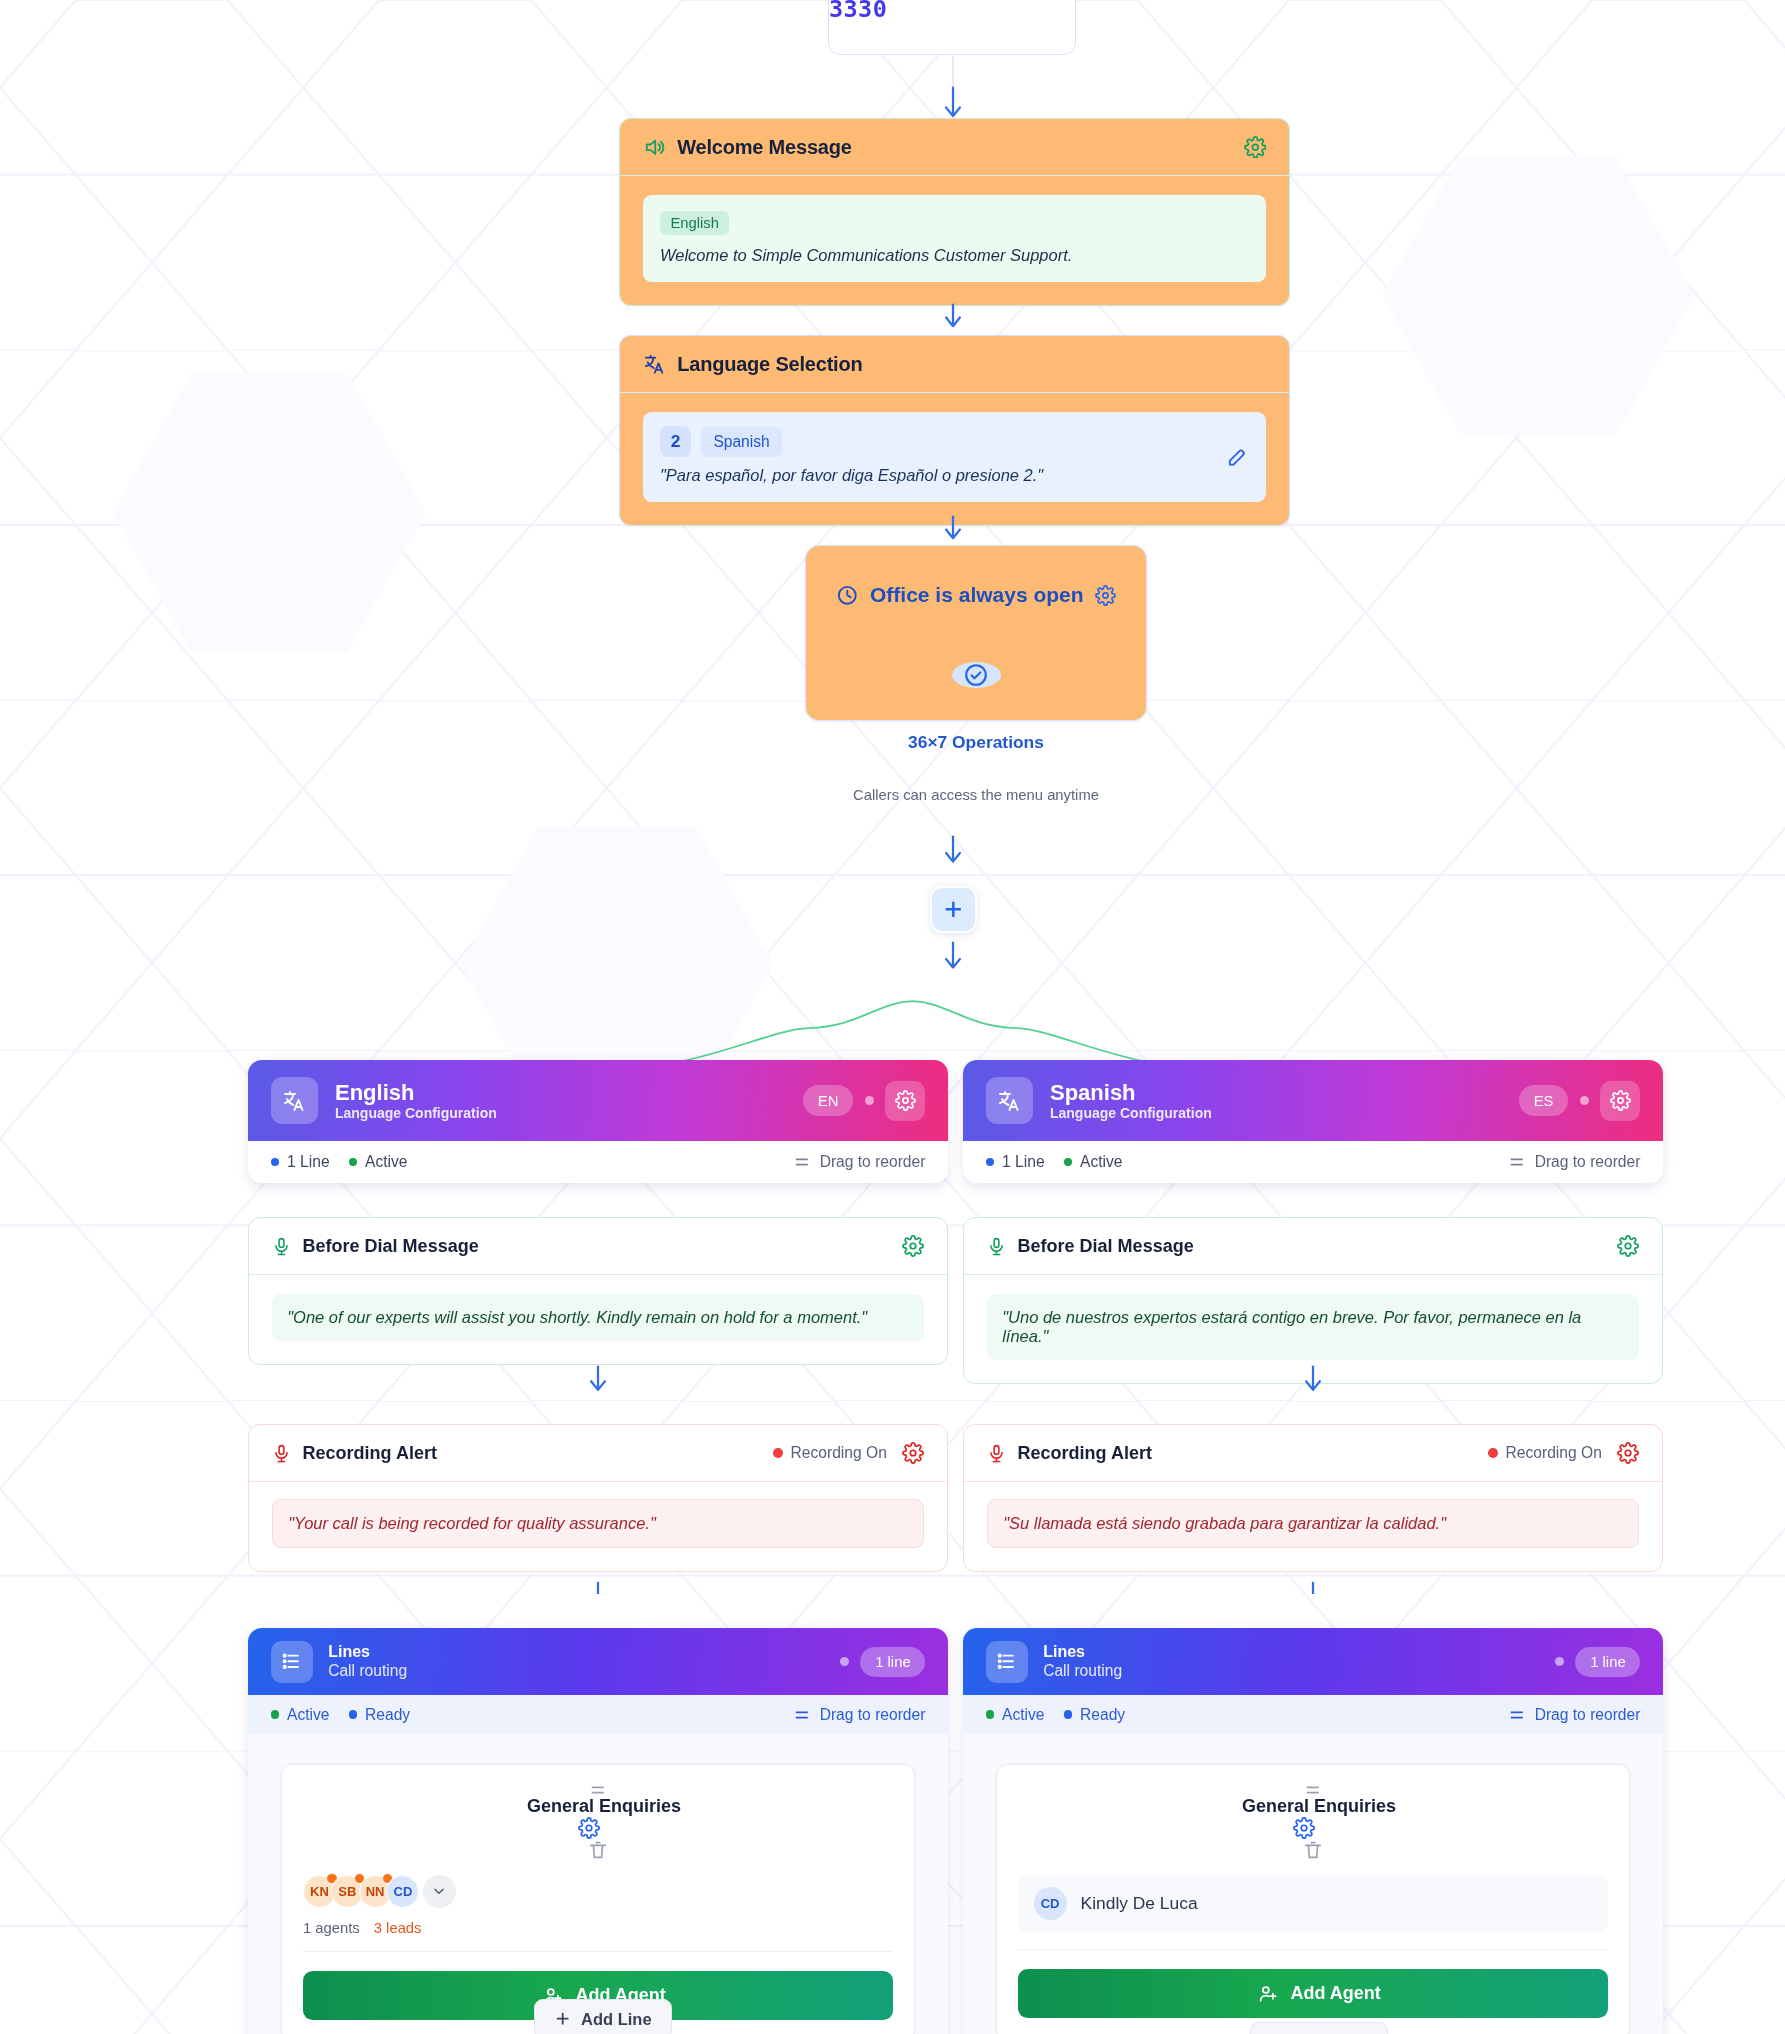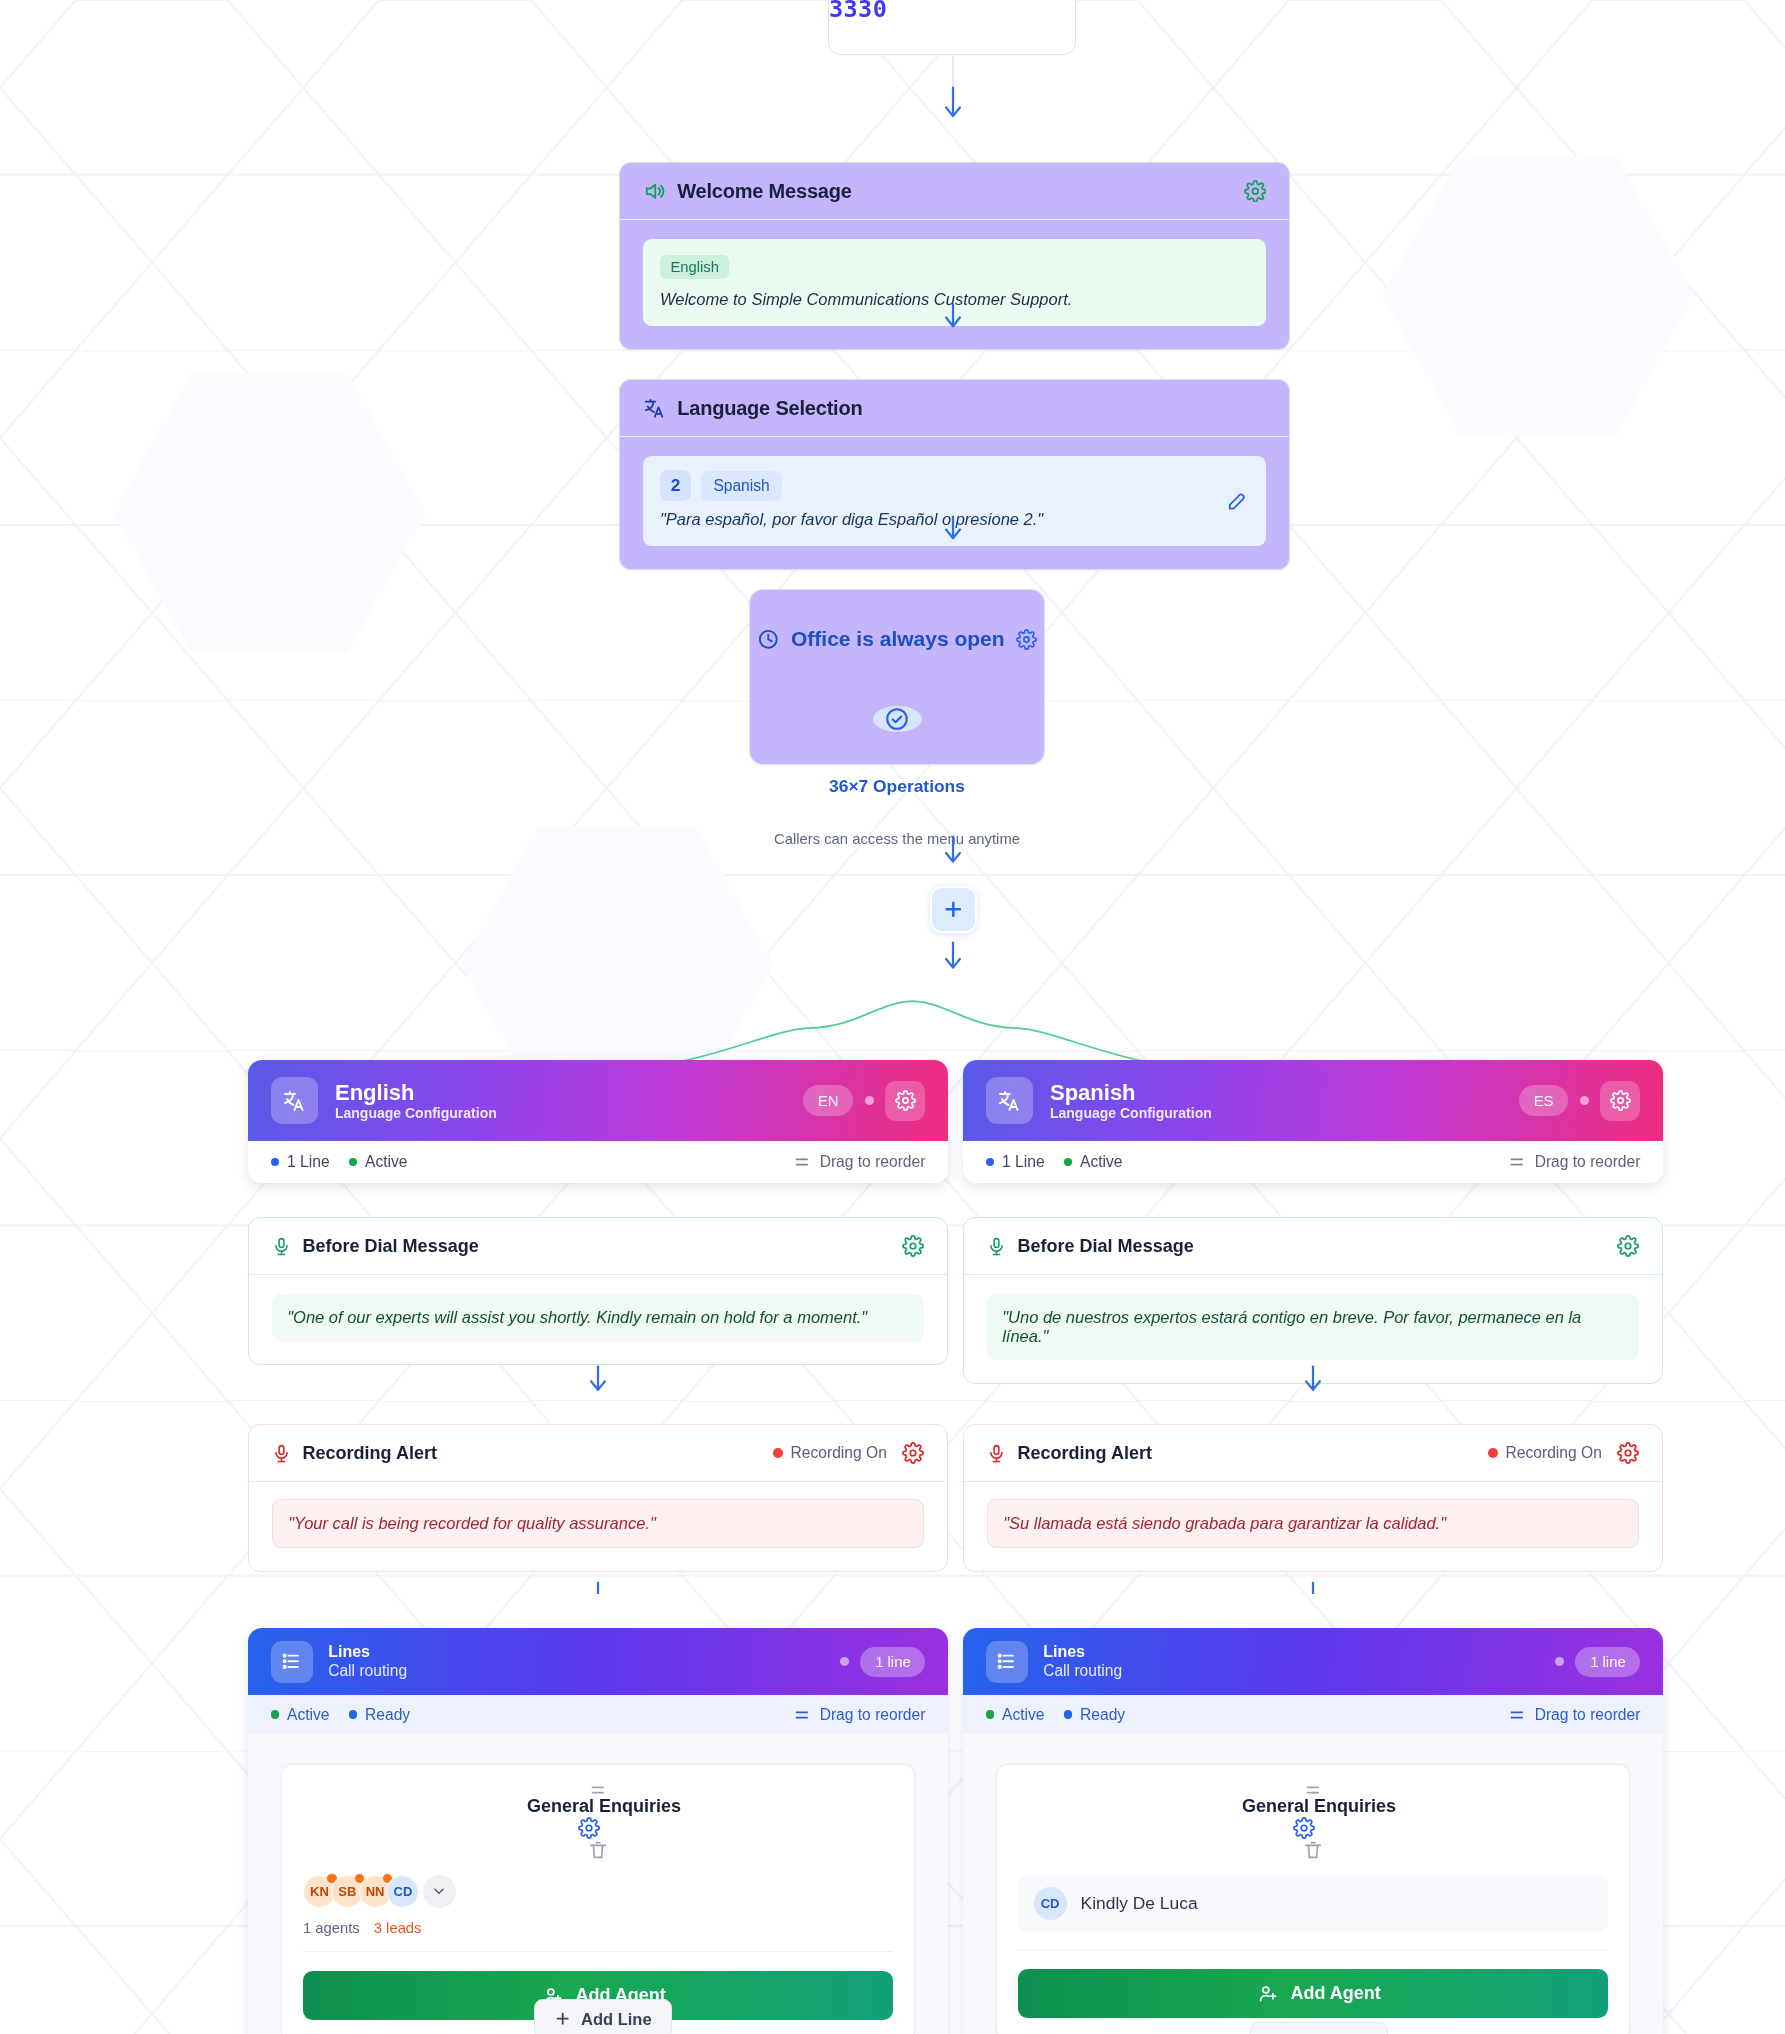--- a/index.html
+++ b/index.html
@@ -32,24 +32,23 @@
     color: #2f6fe4;
   }
   .vline {
     position: absolute;
     width: 1.7px;
     background: #e7e9f5;
   }
   
   .card {
     position: absolute;
-    background: #c4b5fd;
+    background: #fdba74;
     border-radius: 12px;
     box-shadow: 0 0.9px 2.6px rgba(18,30,70,.06);
-    margin-top: 44px;
   }
   .card-head {
     display: flex;
     align-items: center;
     padding: 0 22.6px;
     height: 57px;
   }
   .card-head .title {
     font-size: 20px;
     font-weight: bold;
@@ -117,21 +116,21 @@
   }
   .opt-name {
     background: #dbe7fd; color: #2257c9; font-size: 15.6px;
     padding: 6px 12px; border-radius: 7px;
   }
   .msg-blue .text { font-style: italic; font-size: 16.5px; color: #16335e; font-weight: 500;}
   .edit-btn { position: absolute; right: 17.4px; top: 50%; transform: translateY(-50%); }
 
   
   #office-card {
-    left: 749px; top: 545px; width: 296px; height: 176px;
+    left: 805px; top: 545px; width: 342px; height: 176px;
     border: 1.3px solid #dbe5fb; border-radius: 14px;
     display: flex; flex-direction: column; align-items: center; gap: 27px;
   }
   #office-card .oh-title {
     display: flex; align-items: center; gap: 11.3px;
     margin-top: 37px;
     font-size: 21px; font-weight: bold; color: #1c4fc0;
   }
   #office-card .badge-circle {
     margin-top: 28px;

